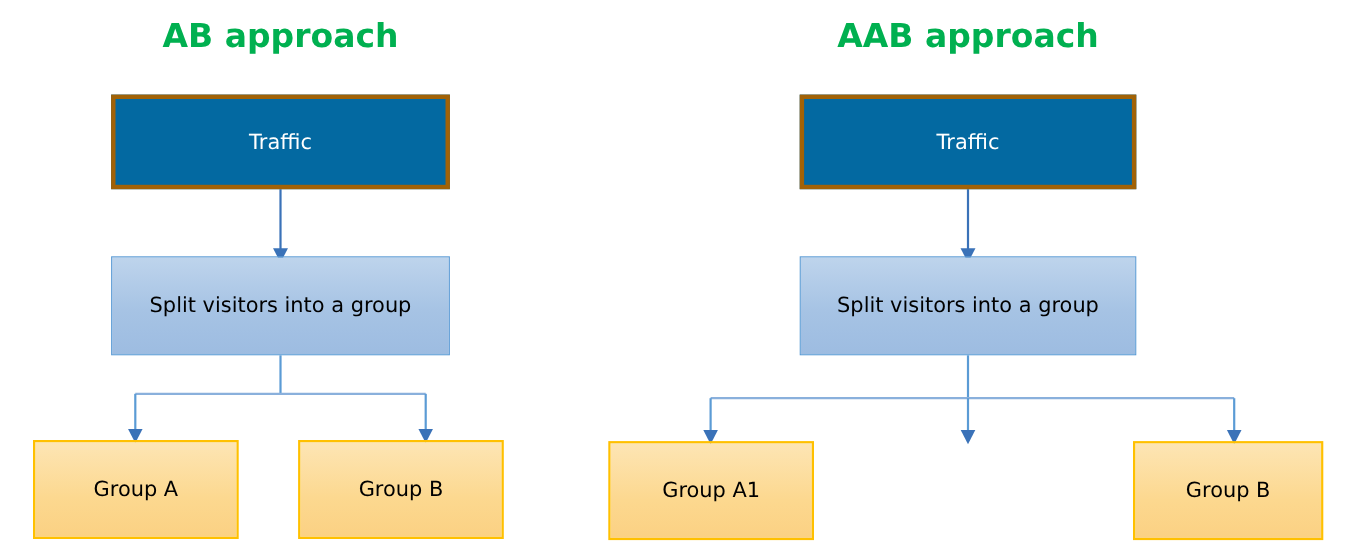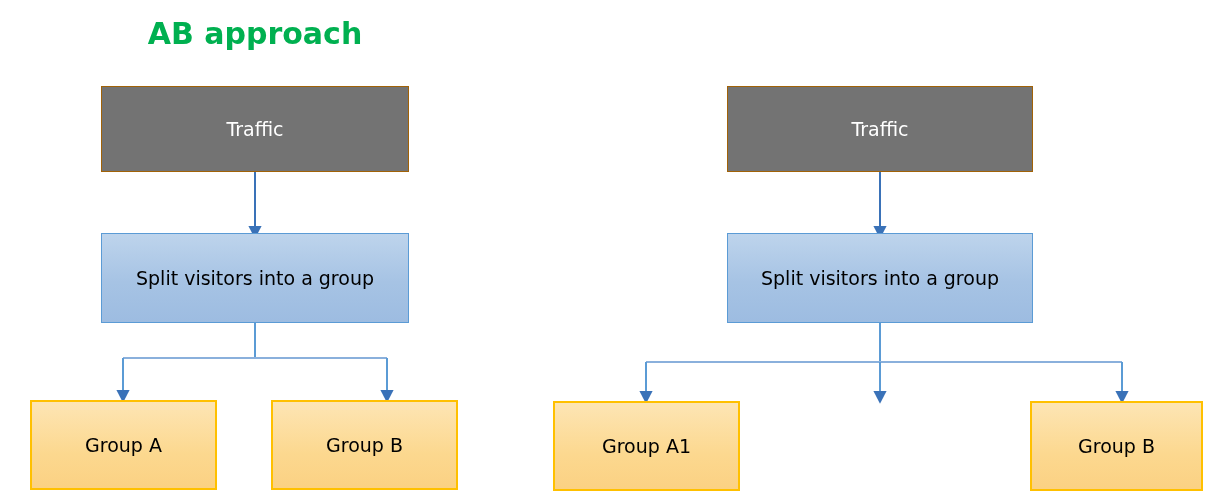--- a/index.html
+++ b/index.html
@@ -46,22 +46,22 @@
     box-sizing: border-box;
     display: flex;
     align-items: center;
     justify-content: center;
     font-size: 19px;
     line-height: 1.2;
     white-space: nowrap;
   }
 
   .node-traffic {
-    background: #737373;
-    border: 1px solid #a16207;
+    background: #0369a1;
+    border: 4px solid #a16207;
     color: #ffffff;
   }
 
   .node-split {
     background: linear-gradient(180deg, #bed4ec 0%, #a6c3e4 55%, #9dbce1 100%);
     border: 1px solid #5b9bd5;
     color: #000000;
   }
 
   .node-group {
@@ -101,20 +101,21 @@
       <path d="M880,323 L880,362" stroke="#5b9bd5" stroke-width="2" fill="none"></path>
       <path d="M646,362 L1122,362" stroke="#8ab0dc" stroke-width="2" fill="none"></path>
       <line x1="646" y1="362" x2="646" y2="397" stroke="#5b9bd5" stroke-width="2" marker-end="url(#arrowhead)"></line>
       <line x1="880" y1="362" x2="880" y2="397" stroke="#5b9bd5" stroke-width="2" marker-end="url(#arrowhead)"></line>
       <line x1="1122" y1="362" x2="1122" y2="397" stroke="#5b9bd5" stroke-width="2" marker-end="url(#arrowhead)"></line>
     </g>
   </svg>
 
   <div class="title" style="left:101px; top:16px; width:308px;">AB approach</div>
 
+  <div class="title" style="left:726px; top:16px; width:308px;">AAB approach</div>
 
   <div class="node node-traffic" style="left:101px; top:86px; width:308px; height:86px;">
     <span>Traffic</span>
   </div>
 
   <div class="node node-split" style="left:101px; top:233px; width:308px; height:90px;">
     <span>Split visitors into a group</span>
   </div>
 
   <div class="node node-group" style="left:30px; top:400px; width:187px; height:90px;text-align:center;">

